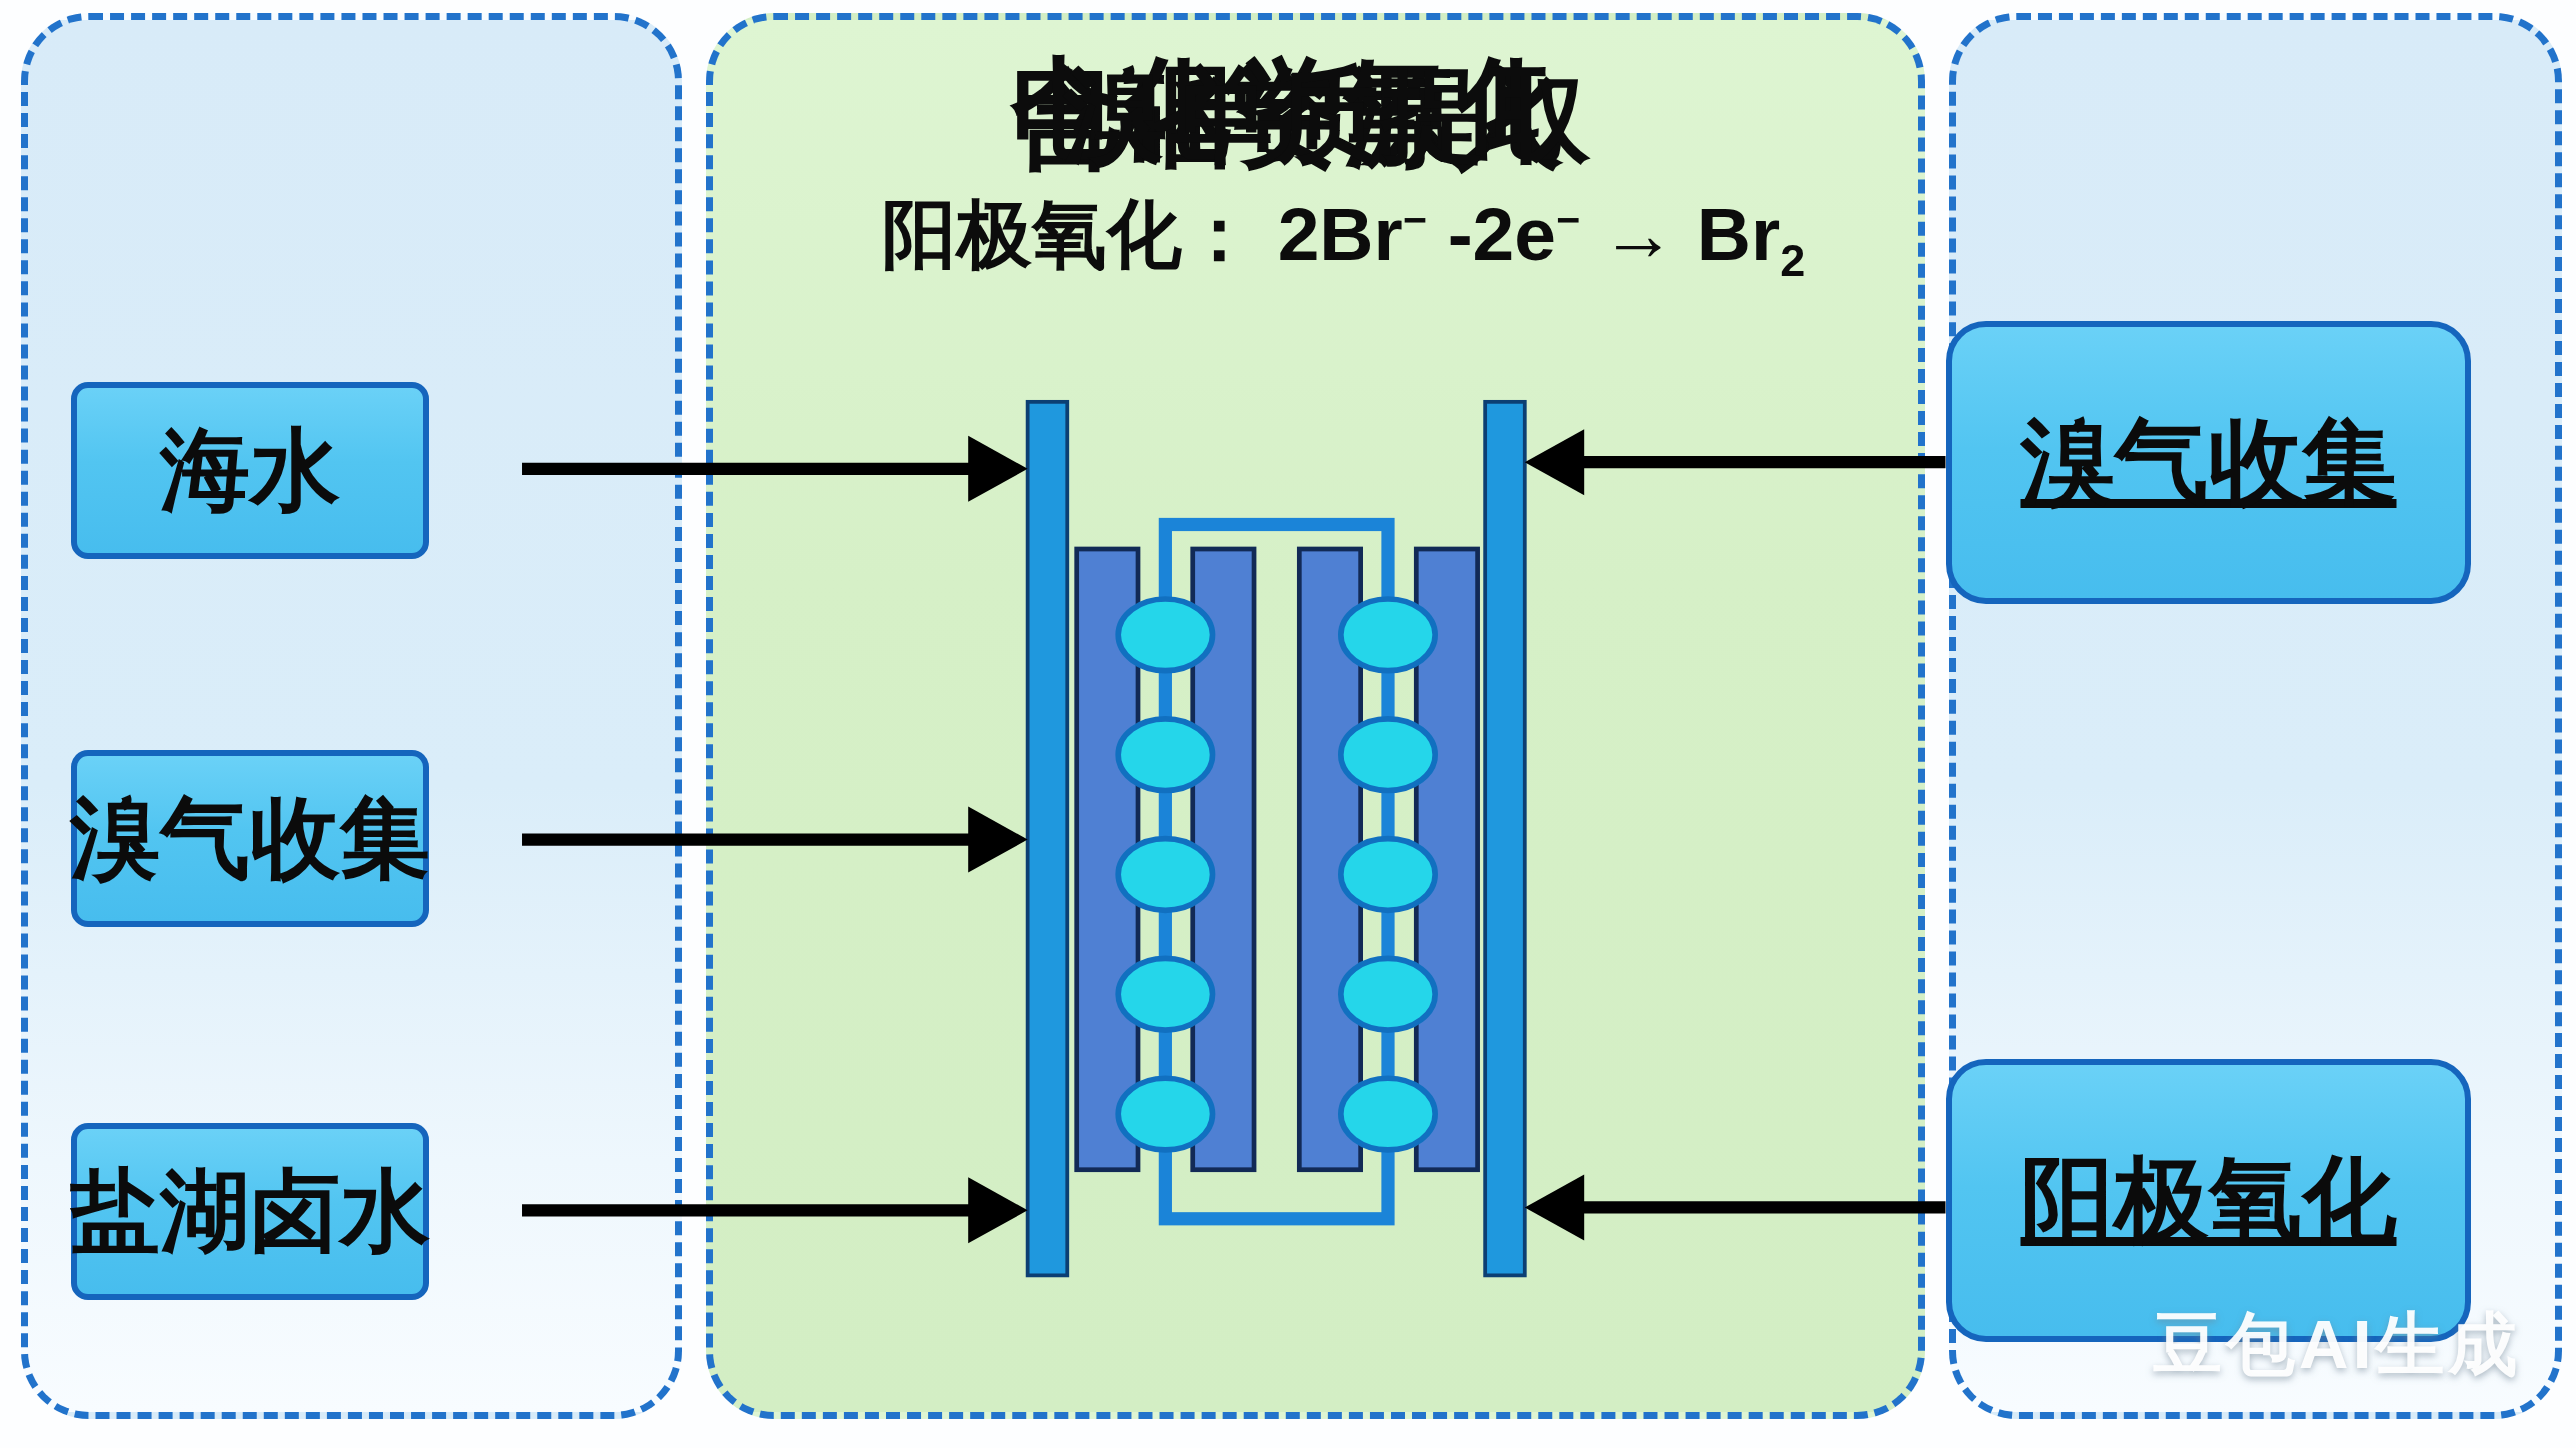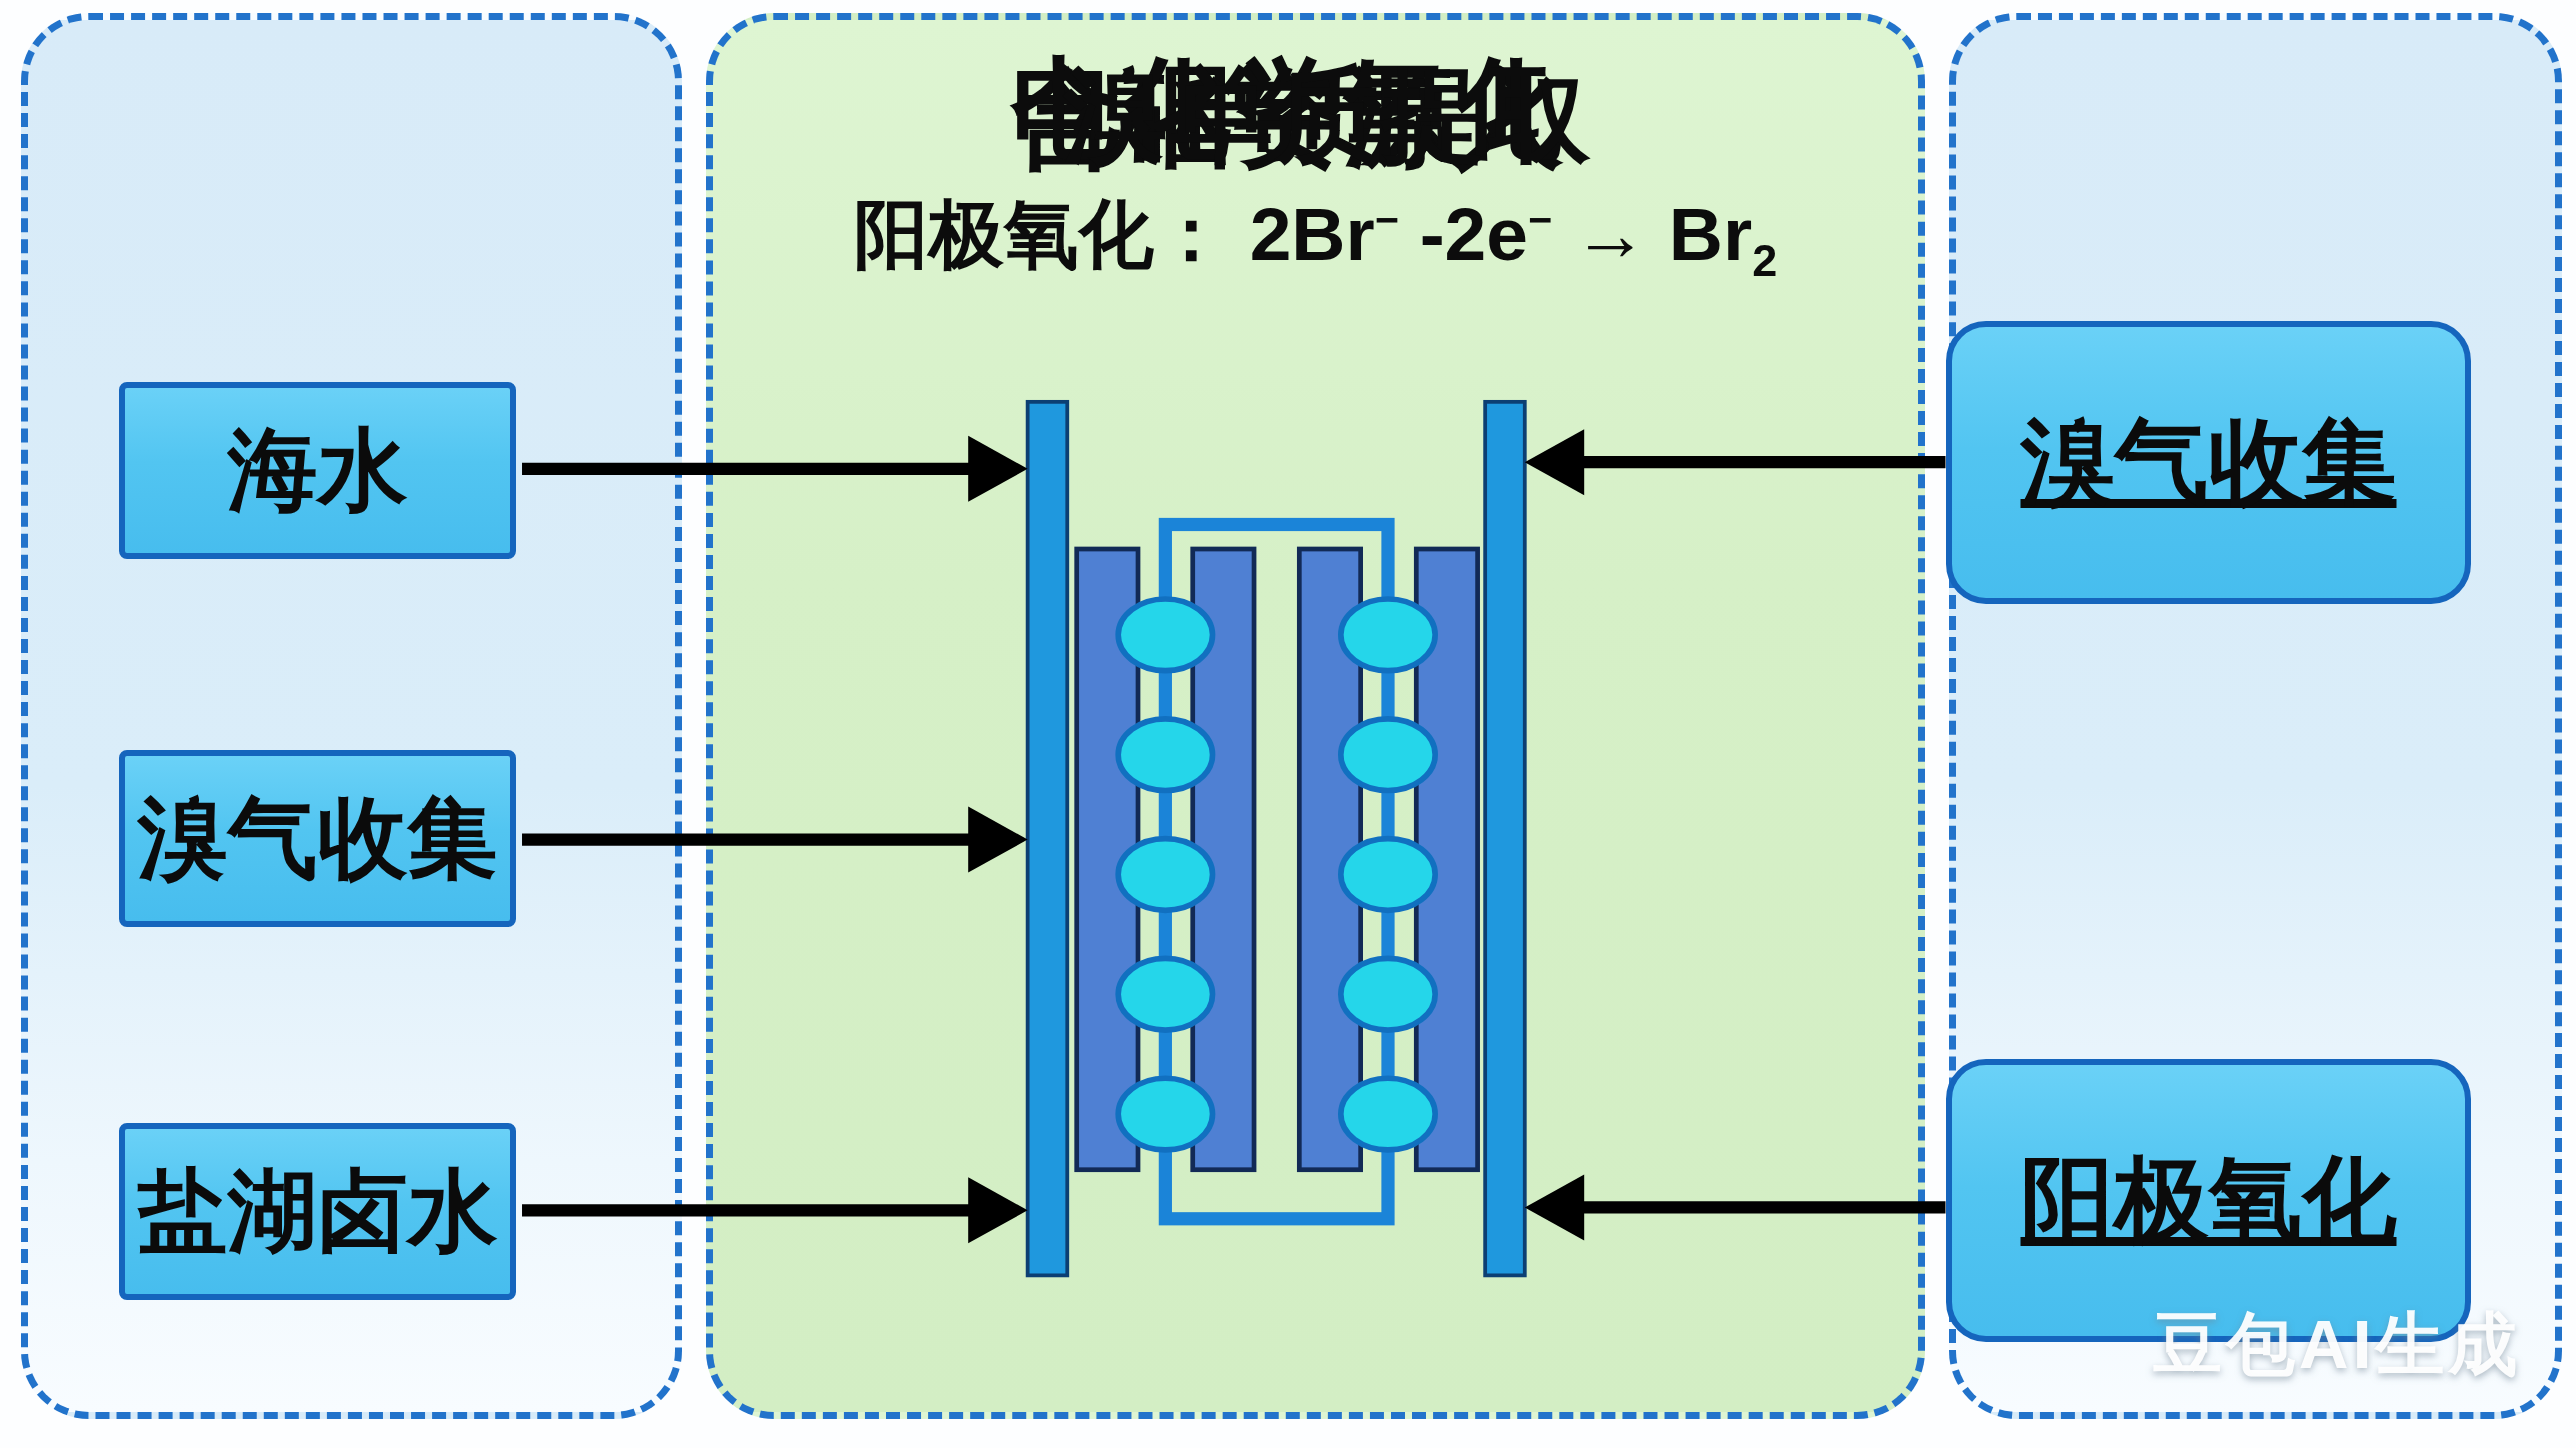--- a/index.html
+++ b/index.html
@@ -21,32 +21,32 @@
   .panel-title{
     position:absolute;left:0;width:100%;text-align:center;
     font-weight:900;color:#0c0c0c;letter-spacing:1.9px;white-space:nowrap;
   }
   #leftTitle{top:45px;font-size:109px;}
   #midTitle{top:36px;font-size:109px;}
   #rightTitle{top:47px;font-size:104px;padding-left:40px;}
 
   .equation{
     position:absolute;left:706px;width:1219px;top:185px;text-align:center;
-    font-weight:700;color:#0c0c0c;font-size:75px;white-space:nowrap;
+    font-weight:700;color:#0c0c0c;font-size:75px;white-space:nowrap;padding-left:28px;
   }
   .equation .sup{font-size:0.55em;vertical-align:super;font-weight:900;}
   .equation .sub{font-size:0.6em;vertical-align:sub;}
 
   .node{
     position:absolute;display:flex;align-items:center;justify-content:center;
     background:linear-gradient(180deg,#6ad1f7 0%,#52c5f1 45%,#47bdee 100%);
     border:6.6px solid #1565bd;box-sizing:border-box;
     font-weight:900;color:#0b0b0b;white-space:nowrap;
   }
-  .node.left{left:71px;width:397px;height:177px;border-radius:8px;font-size:90px;margin-left:48px;}
+  .node.left{left:71px;width:358px;height:177px;border-radius:17px;font-size:90px;}
   #boxSeawater{top:382px;}
   #boxSaltLake{top:750px;}
   #boxUnderground{top:1123px;}
   .node.right{left:1946px;width:525px;height:283px;border-radius:40px;font-size:94px;text-decoration:underline;}
   #boxBromineGas{top:321px;}
   #boxBromineWater{top:1059px;}
 
   svg.overlay{position:absolute;left:0;top:0;width:2576px;height:1448px;}
 
   .watermark{

